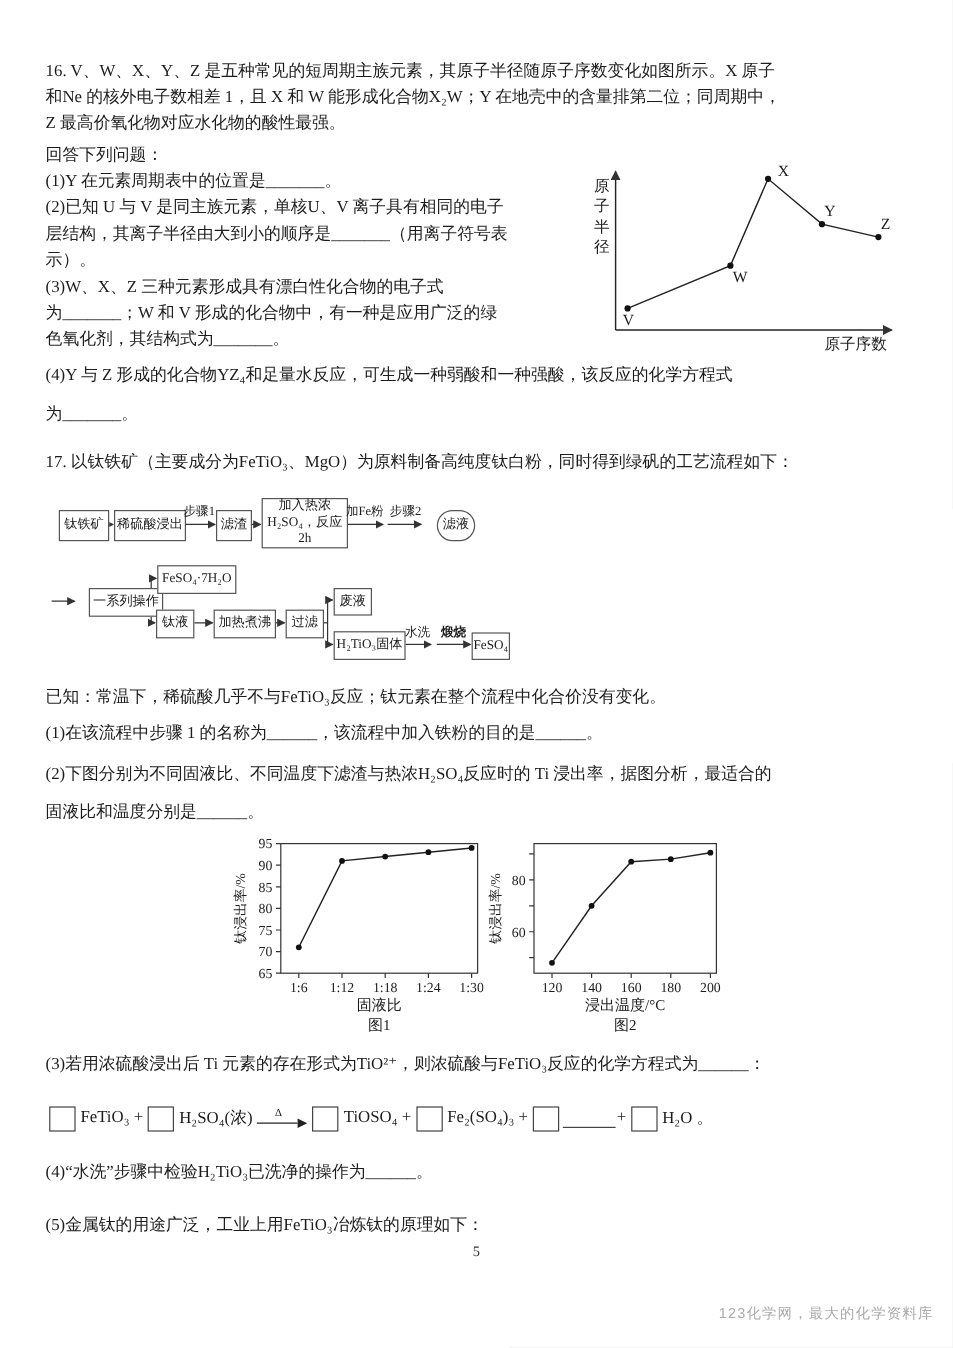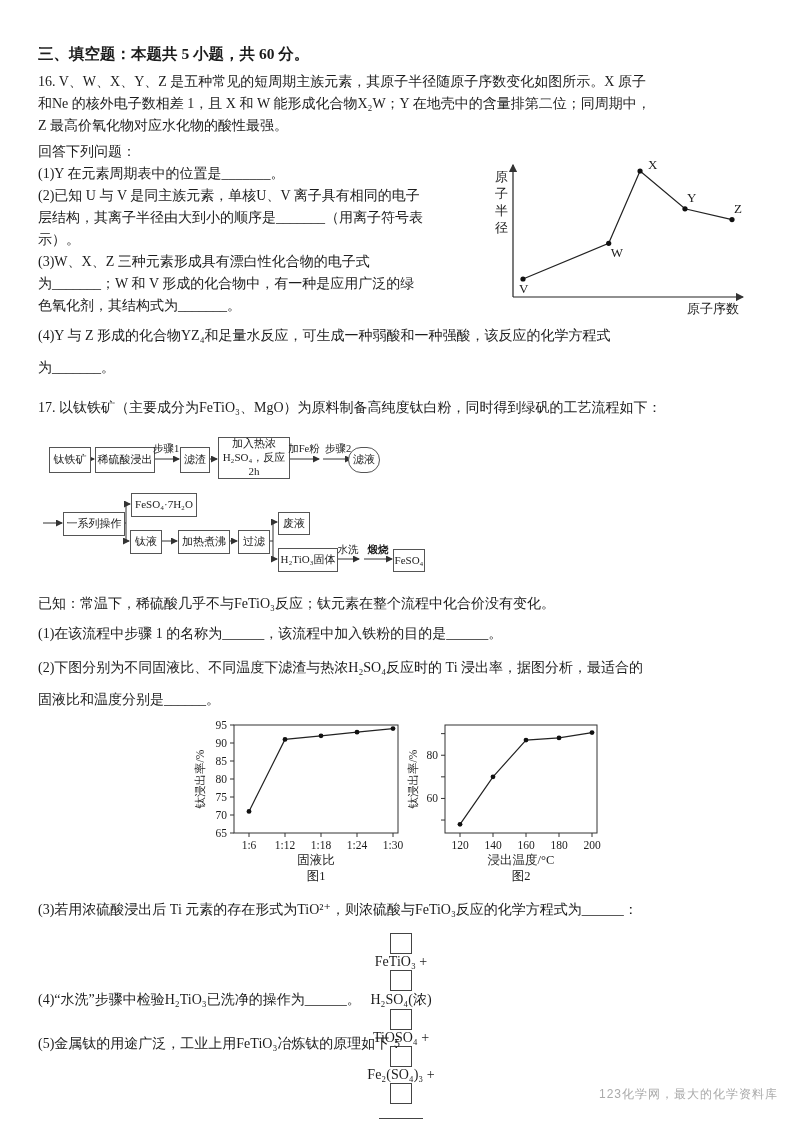--- a/index.html
+++ b/index.html
@@ -15,35 +15,34 @@
   .q16-block{position:relative;height:176px;margin-top:4px;}
   .q16-figure{position:absolute;left:447px;top:14px;width:290px;height:164px;}
   .flowchart{position:relative;width:726px;height:162px;margin-top:6px;font-size:11px;}
   .flowchart svg.wires{position:absolute;left:0;top:0;}
   .fc-box{
     position:absolute;border:1px solid #555;background:#fff;display:flex;flex-direction:column;
     align-items:center;justify-content:center;text-align:center;line-height:1.25;font-size:11px;
   }
   .fc-lbl{position:absolute;transform:translateX(-50%);font-size:10.5px;line-height:11px;white-space:nowrap;}
   .charts-row{display:flex;margin-left:152px;margin-top:6px;height:174px;}
-  .equation{display:flex;align-items:center;margin-top:12px;height:42px;font-size:14px;flex-direction:column;}
+  .equation{display:flex;align-items:center;margin-top:12px;height:42px;font-size:14px;}
   .eq-box{display:inline-block;width:20px;height:19px;border:1px solid #444;margin:0 3px;flex:none;}
   .eq-text{white-space:nowrap;margin:0 1px;}
   .eq-blank{display:inline-block;width:44px;height:14px;border-bottom:1px solid #444;flex:none;}
   .pagenum{position:absolute;left:0;right:0;top:1036px;text-align:center;font-size:12px;color:#333;}
   .watermark{position:absolute;right:16px;top:1086px;font-size:12px;color:#aaaaaa;letter-spacing:1px;
     font-family:"Liberation Sans","DejaVu Sans",sans-serif;}
 </style>
 </head>
 <body>
 
 <div class="page">
   <div class="content">
 
-    <p class="hdr">三、填空题：本题共 5 小题，共 60 分。</p>
 
     <p class="mt6">16. V、W、X、Y、Z 是五种常见的短周期主族元素，其原子半径随原子序数变化如图所示。X 原子</p>
     <p>和Ne 的核外电子数相差 1，且 X 和 W 能形成化合物X₂W；Y 在地壳中的含量排第二位；同周期中，</p>
     <p>Z 最高价氧化物对应水化物的酸性最强。</p>
 
     <div class="q16-block">
       <p>回答下列问题：</p>
       <p>(1)Y 在元素周期表中的位置是_______。</p>
       <p>(2)已知 U 与 V 是同主族元素，单核U、V 离子具有相同的电子</p>
       <p>层结构，其离子半径由大到小的顺序是_______（用离子符号表</p>
@@ -112,24 +111,24 @@
         <div class="fc-box" style="left: 57px; top: 22px; width: 58px; height: 24px;">
           <div>稀硫酸浸出</div>
         </div>
         <div class="fc-box" style="left: 142px; top: 22px; width: 28px; height: 24px;">
           <div>滤渣</div>
         </div>
         <div class="fc-box" style="left: 180px; top: 12px; width: 70px; height: 40px;">
           <div>加入热浓</div>
           <div>H₂SO₄，反应2h</div>
         </div>
-        <div class="fc-box" style="left: 310px; top: 22px; width: 30px; height: 24px; border-radius: 13px;">
+        <div class="fc-box" style="left: 326px; top: 22px; width: 30px; height: 24px; border-radius: 13px;">
           <div>滤液</div>
         </div>
-        <div class="fc-box" style="left: 25px; top: 87px; width: 60px; height: 22px; text-align: center;">
+        <div class="fc-box" style="left: 36px; top: 87px; width: 60px; height: 22px; text-align: center;">
           <div>一系列操作</div>
         </div>
         <div class="fc-box" style="left: 93px; top: 68px; width: 64px; height: 22px;">
           <div>FeSO₄·7H₂O</div>
         </div>
         <div class="fc-box" style="left: 92px; top: 105px; width: 30px; height: 22px;">
           <div>钛液</div>
         </div>
         <div class="fc-box" style="left: 140px; top: 105px; width: 50px; height: 22px;">
           <div>加热煮沸</div>

